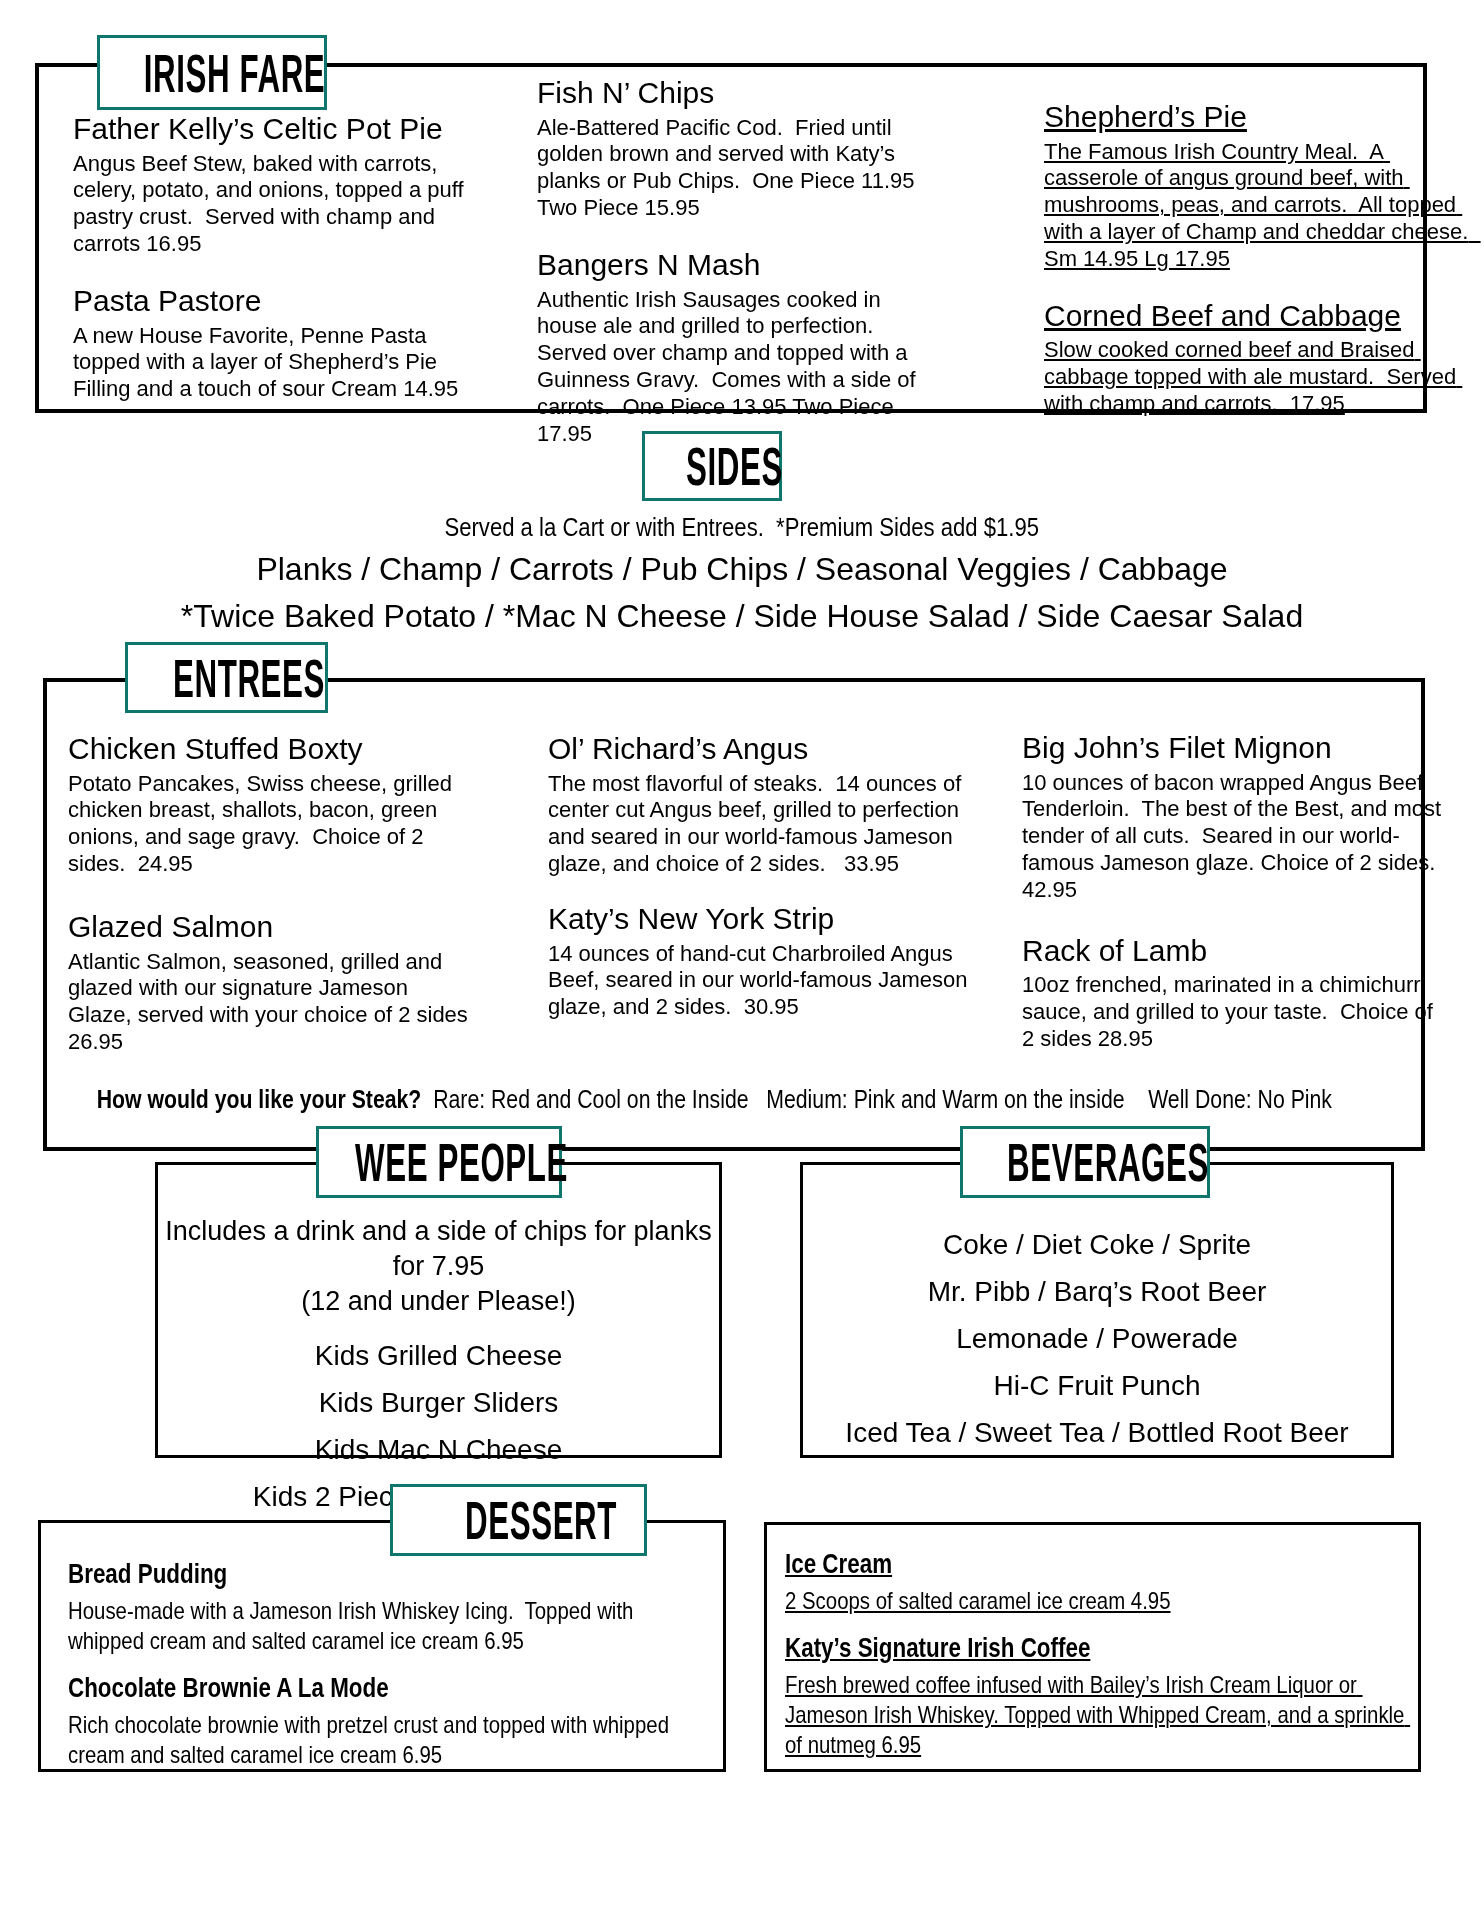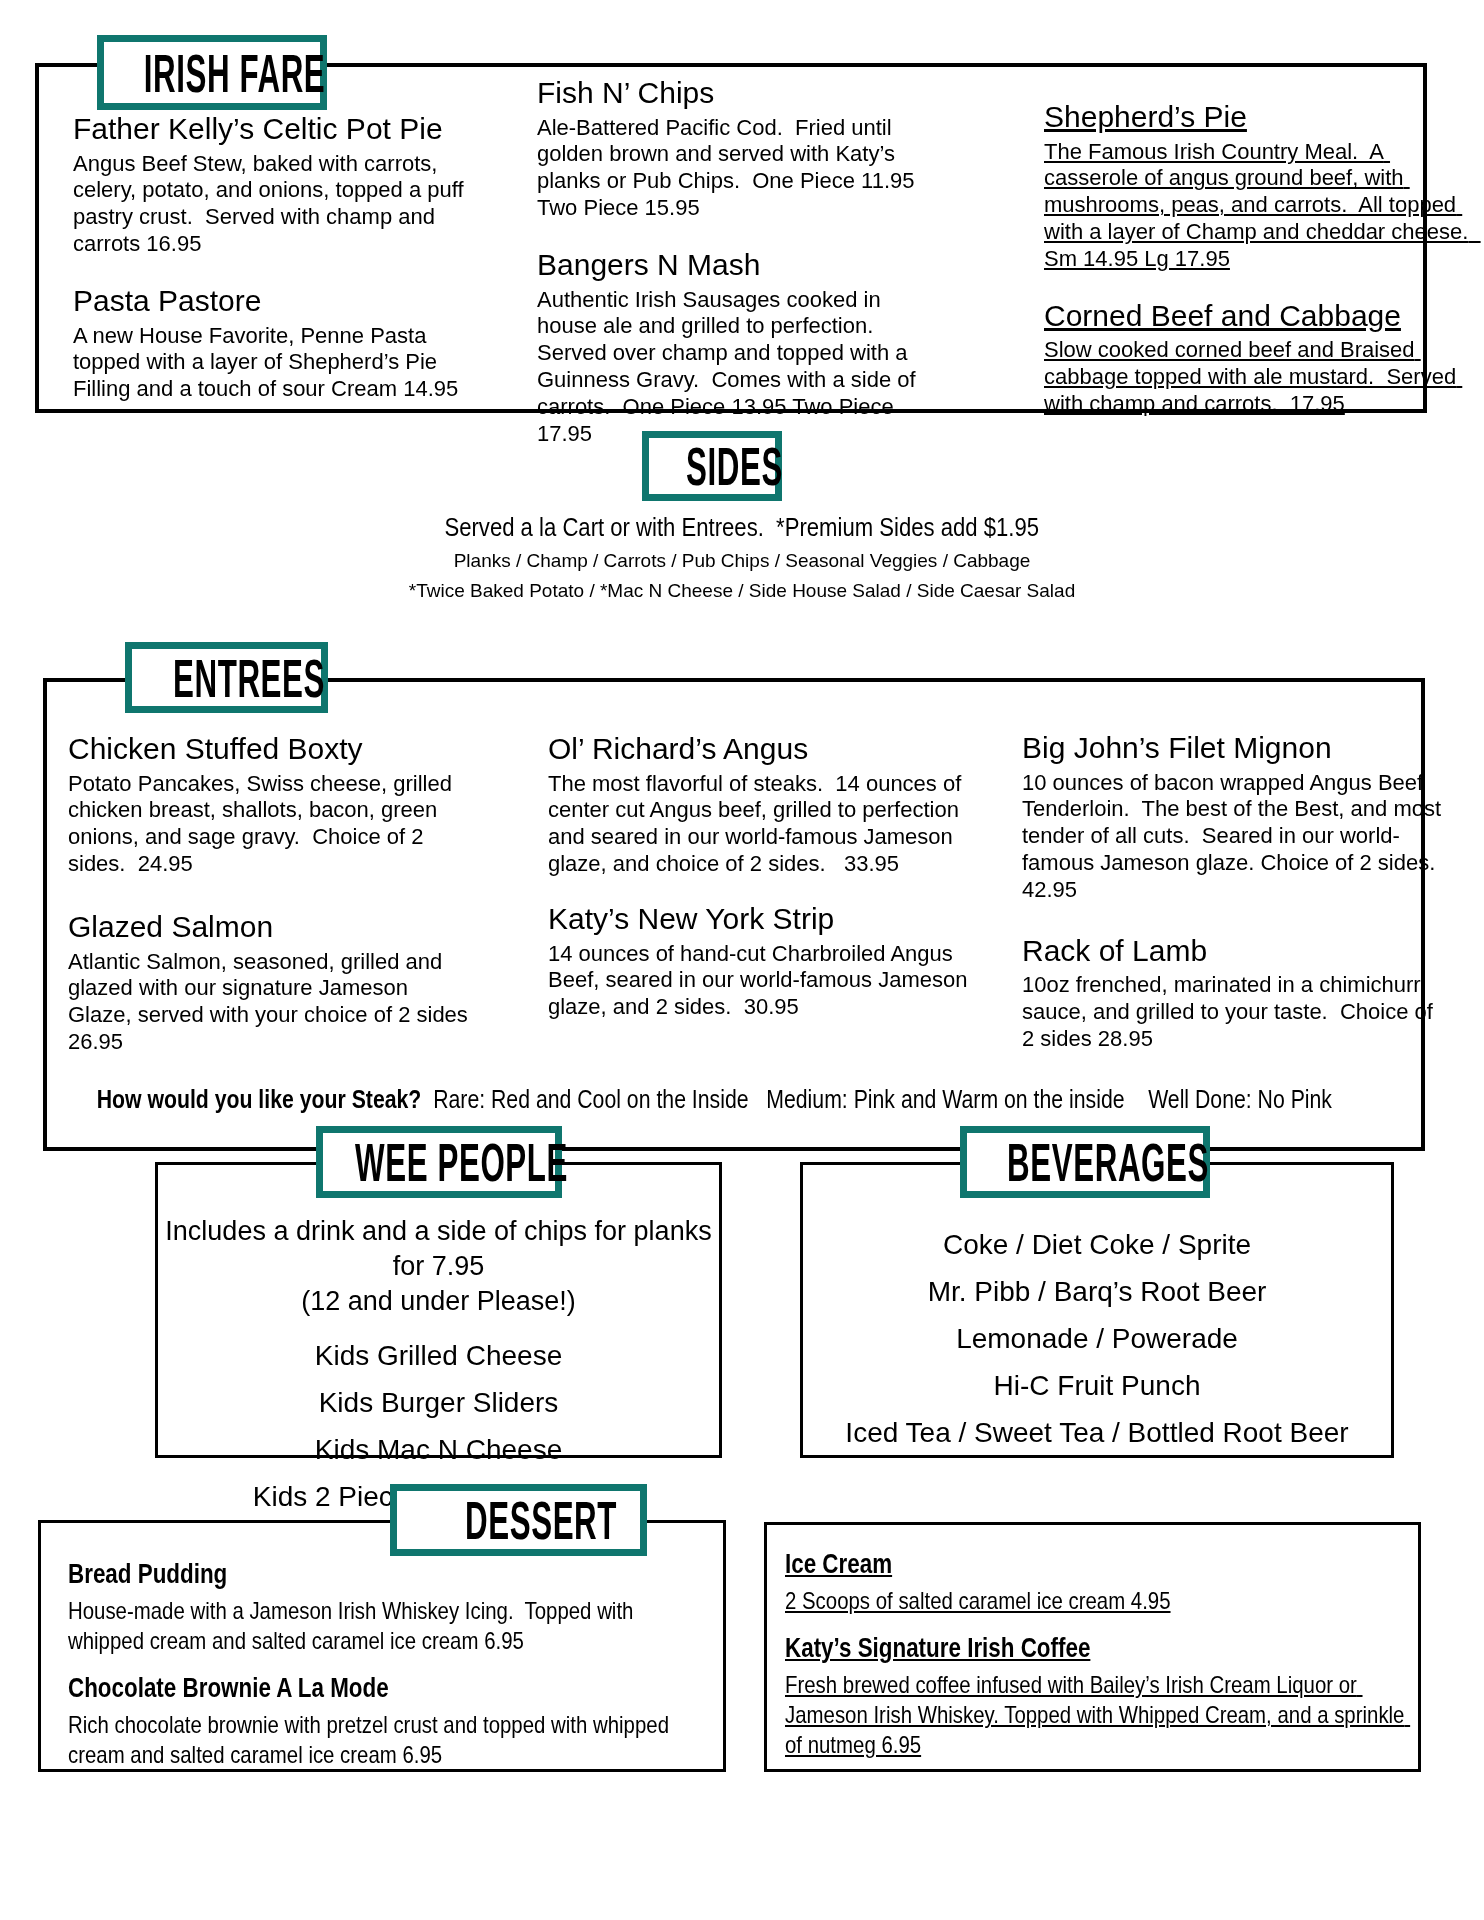--- a/index.html
+++ b/index.html
@@ -6,38 +6,38 @@
   .page{
     position:relative;
     width:1484px;height:1920px;
     background:#ffffff;
     font-family:"Liberation Sans", sans-serif;
     color:#000;
     overflow:hidden;
   }
   .obox{position:absolute;border:4px solid #000;background:#fff;box-sizing:border-box;z-index:1;}
   .hbox{
-    position:absolute;border:7px solid #0f766e;background:#fff;box-sizing:border-box;
+    position:absolute;border:3px solid #0f766e;background:#fff;box-sizing:border-box;
     display:flex;align-items:center;justify-content:center;z-index:3;padding-left:46px;
   }
   .hdr{
     font-weight:bold;font-size:54px;line-height:1;
     transform:scaleX(0.58);transform-origin:center;
     white-space:nowrap;letter-spacing:1px;
   }
   .col{position:absolute;z-index:2;}
   .mitem{margin-bottom:26px;}
   .iname{font-size:30px;line-height:1.12;margin-bottom:5px;}
   .idesc{font-size:22px;line-height:1.22;white-space:pre-wrap;}
   .center-stack{position:absolute;left:0;width:1484px;text-align:center;z-index:2;}
   .cond-note{
     display:inline-block;font-size:26px;white-space:pre;
     transform:scaleX(0.85);transform-origin:center;
   }
-  .sides-line{font-size:19px;line-height:1.28;margin-top:6px;}
+  .sides-line{font-size:32px;line-height:1.28;margin-top:6px;}
   .kbox-content{position:absolute;left:0;right:0;text-align:center;}
   .wee-intro{font-size:27px;line-height:1.3;}
   .klist-item{font-size:28px;line-height:1.18;margin-bottom:14px;}
   .bev-item{font-size:28px;line-height:1.18;margin-bottom:14px;}
   .steak{
     position:absolute;left:73px;top:1056px;z-index:2;
     font-size:25px;white-space:pre;
     transform:scaleX(0.85);transform-origin:left center;
   }
   .steak b{white-space:pre;}

